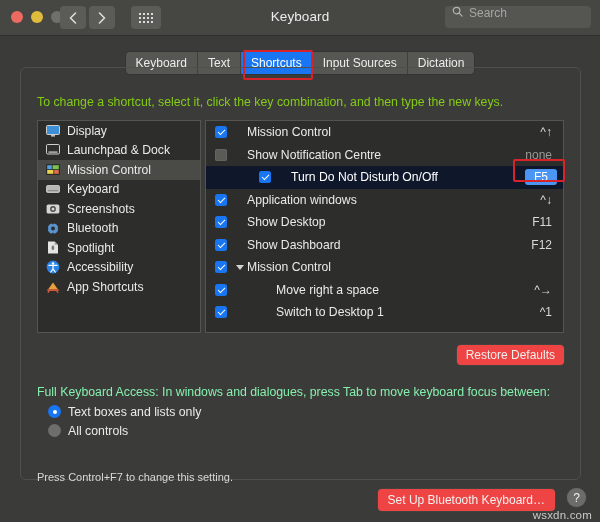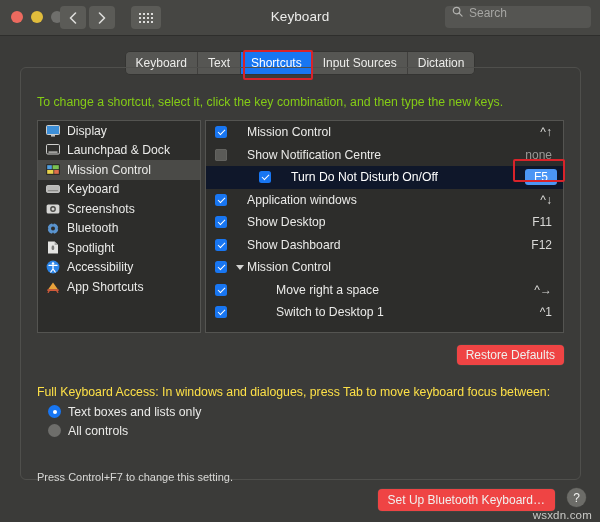--- a/index.html
+++ b/index.html
@@ -284,21 +284,21 @@
     font-family: "Liberation Sans", sans-serif;
   }
   .restore {
     position: absolute;
     right: 36px; top: 345px;
   }
   .fka {
     position: absolute;
     left: 37px; top: 385px;
     font-size: 12.3px;
-    color: #fde047;
+    color: #86efac;
     white-space: nowrap;
   }
   .radios {
     position: absolute;
     left: 48px; top: 402px;
   }
   .rrow {
     display: flex;
     align-items: center;
     height: 19px;

